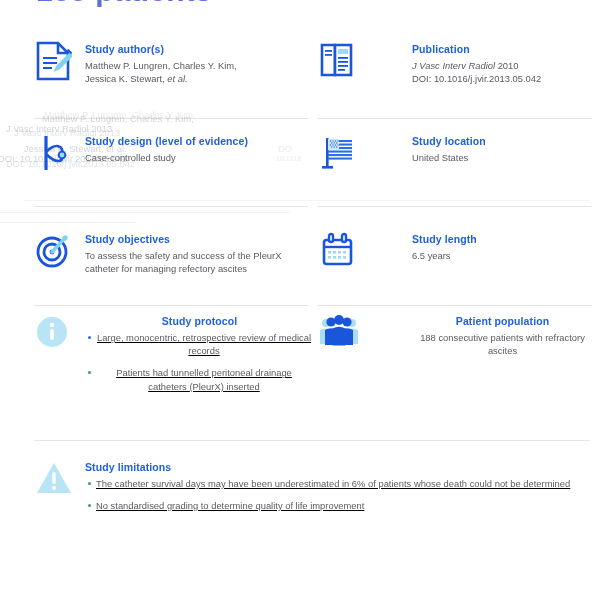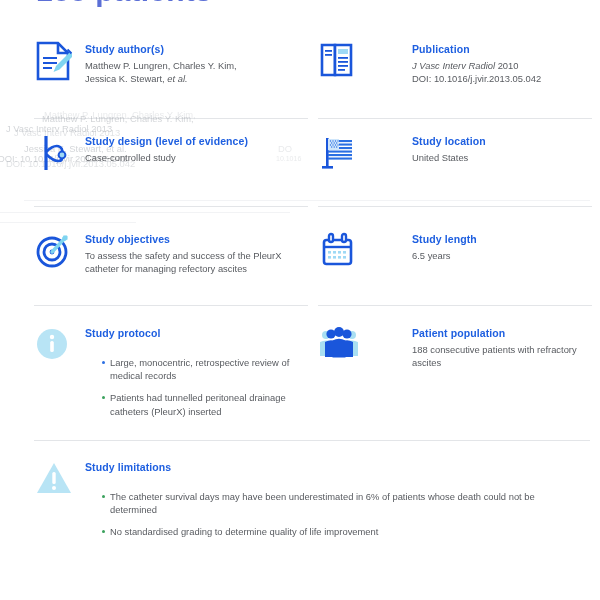--- a/index.html
+++ b/index.html
@@ -76,23 +76,24 @@
 
   .t {
     font-size: 9.4px;
     line-height: 13.2px;
     color: #585b60;
     margin: 0;
   }
   .t em { font-style: italic; }
 
   ul.bul {
-    margin: 16px;
+    margin: 2px;
     padding: 0;
     list-style: none;
+    text-decoration: underline;
   }
   ul.bul li {
     font-size: 9.4px;
     line-height: 13.2px;
     color: #585b60;
     position: relative;
     padding-left: 9px;
     margin-bottom: 9px;
   }
   ul.bul li:last-child { margin-bottom: 0; }
@@ -293,21 +294,21 @@
       <div class="body">
         <p class="h">Study length</p>
         <p class="t">6.5 years</p>
       </div>
     </div>
   </div>
 
   <div class="divider" style="left:34px;top:305px;width:274px;"></div>
   <div class="divider" style="left:318px;top:305px;width:274px;"></div>
 
-  <div class="row" style="top:324px;height:90px;">
+  <div class="row" style="top:312px;height:90px;text-align:center;">
 
     <div class="cell col-l">
       <div class="icon-wrap">
         <svg width="38" height="42" viewBox="0 0 38 42">
           <circle cx="18" cy="20" r="15" fill="#b8e4f5"></circle>
           <circle cx="18" cy="13" r="2.2" fill="#ffffff"></circle>
           <rect x="16.2" y="17" width="3.6" height="11" rx="1.6" fill="#ffffff"></rect>
         </svg>
       </div>
       <div class="body">

